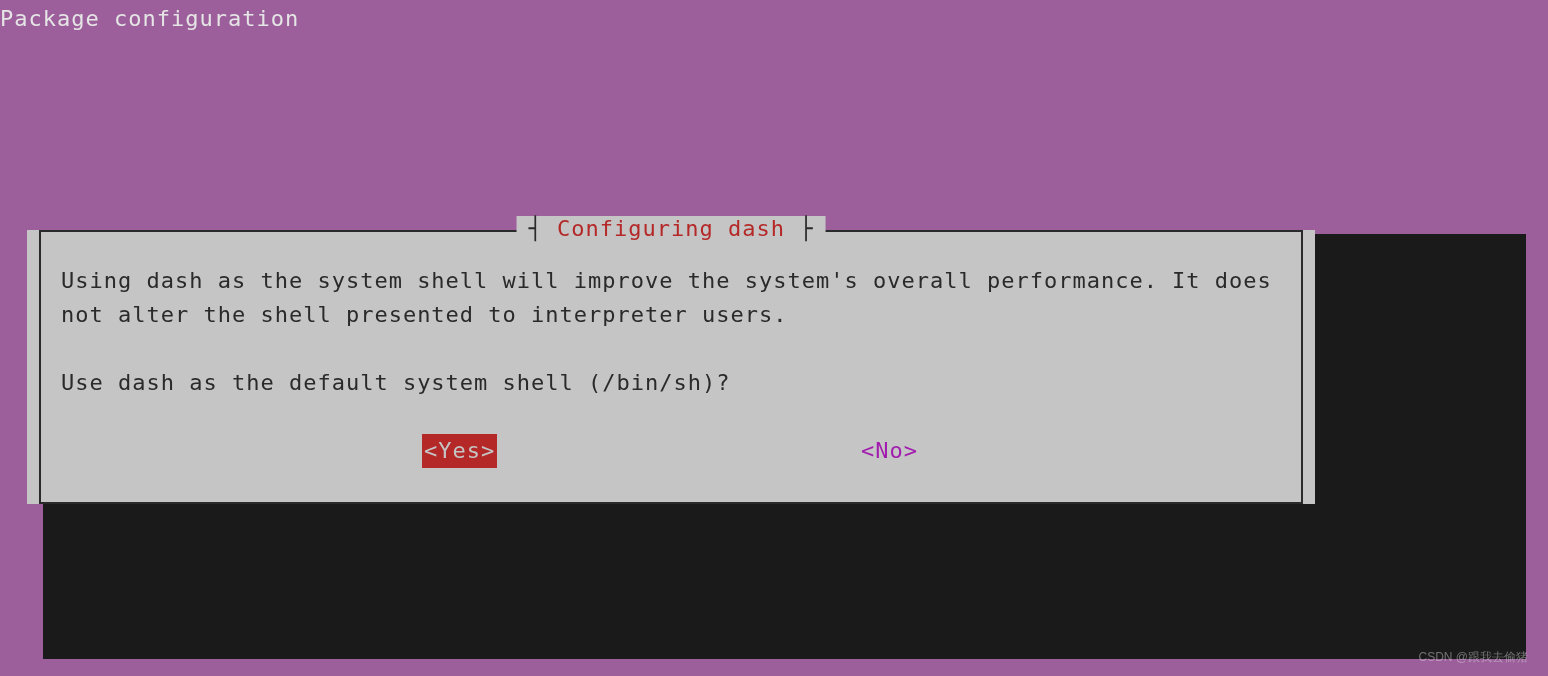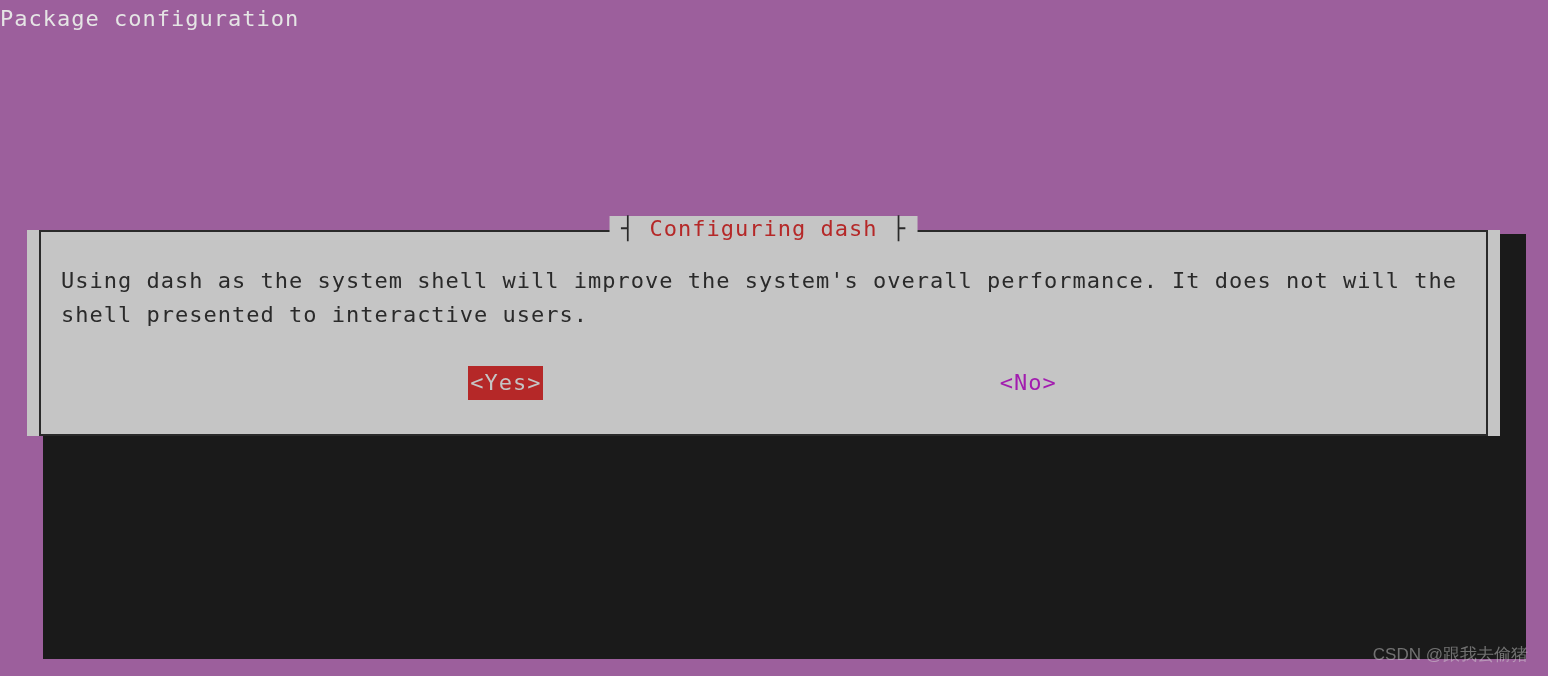--- a/index.html
+++ b/index.html
@@ -33,21 +33,21 @@
       top: 16px;
       left: 16px;
       width: 1483px;
       height: 425px;
       background-color: #1a1a1a;
       z-index: 1;
     }
     .dialog-box {
       position: relative;
       background-color: #c5c5c5;
-      width: 1473px;
+      width: 1288px;
       padding: 0;
       z-index: 2;
     }
     .dialog-inner {
       border: 2px solid #2a2a2a;
       margin: 12px;
       padding: 0;
       position: relative;
     }
     .dialog-title {
@@ -95,40 +95,41 @@
     }
     .btn-no {
       color: #a21caf;
       background: transparent;
     }
     .watermark {
       position: absolute;
       bottom: 10px;
       right: 20px;
       color: rgba(220, 220, 220, 0.45);
-      font-size: 17px;
+      font-size: 12px;
       font-family: sans-serif;
       z-index: 10;
       margin-top: 30px;
     }
   </style>
 </head>
 <body>
 
 <div class="header-text">Package configuration</div>
 
 <div class="dialog-container">
   <div class="dialog-shadow"></div>
   <div class="dialog-box">
     <div class="dialog-inner">
       <div class="dialog-title">
         <span class="title-bracket">┤ </span><span>Configuring dash</span><span class="title-bracket"> ├</span>
       </div>
       <div class="dialog-content">
-        <div class="dialog-text">Using dash as the system shell will improve the system's overall performance. It does not will the shell presented to interactive users.</div>
+        <div class="dialog-text">Using dash as the system shell will improve the system's overall performance. It does not alter the shell presented to interpreter users.</div>
+        <div class="dialog-question">Use dash as the default system shell (/bin/sh)?</div>
         <div class="button-row">
           <span class="btn btn-yes">&lt;Yes&gt;</span>
           <span class="btn btn-no">&lt;No&gt;</span>
         </div>
       </div>
     </div>
   </div>
 </div>
 
 <div class="watermark">CSDN @跟我去偷猪</div>

